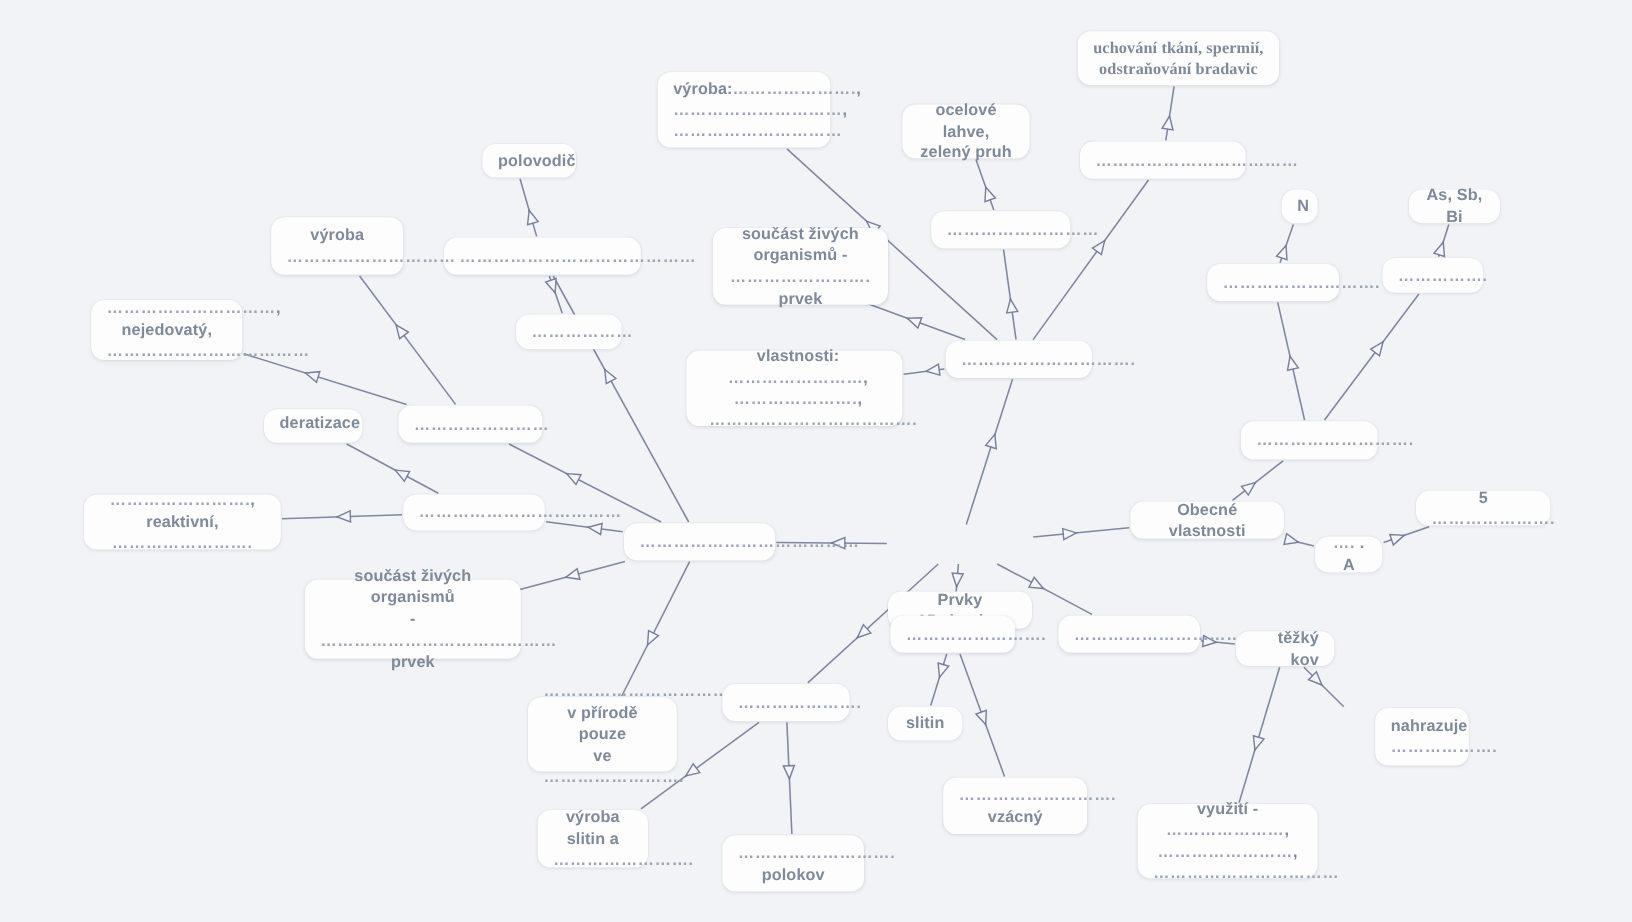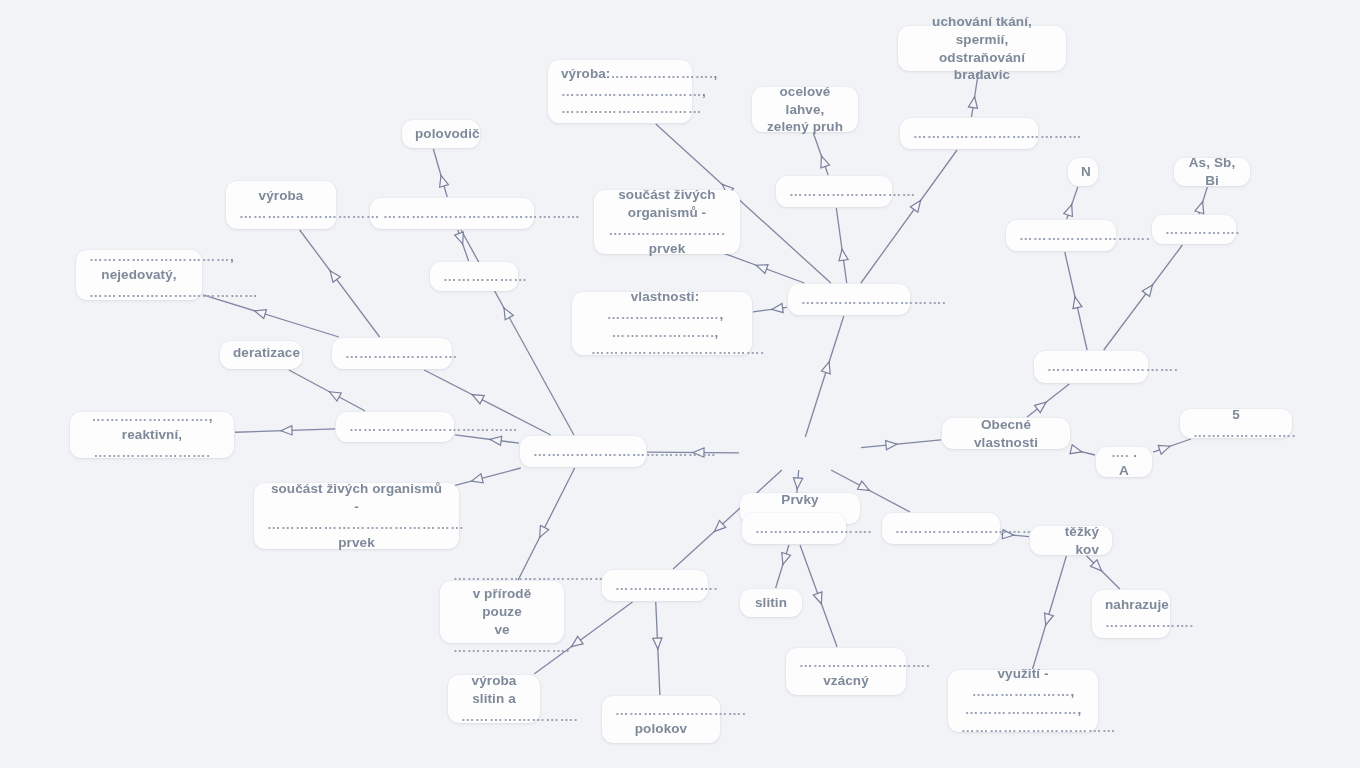--- a/index.html
+++ b/index.html
@@ -140,41 +140,41 @@
       <div class="node" style="left: 1034px; top: 351px; width: 114px; height: 32px;"><span class="txt"><span class="dots">……………………….</span></span></div>
       <div class="node" style="left: 1006px; top: 220px; width: 110px; height: 31px;"><span class="txt"><span class="dots">……………………….</span></span></div>
       <div class="node" style="left: 1068px; top: 158px; width: 30px; height: 28px;"><span class="txt">N</span></div>
       <div class="node" style="left: 1152px; top: 215px; width: 84px; height: 29px;"><span class="txt"><span class="dots">…………….</span></span></div>
       <div class="node" style="left: 1174px; top: 158px; width: 76px; height: 28px;"><span class="txt">As, Sb, Bi</span></div>
       <div class="node" style="left: 788px; top: 284px; width: 122px; height: 31px;"><span class="txt"><span class="dots">………………………….</span></span></div>
       <div class="node" style="left: 776px; top: 176px; width: 116px; height: 31px;"><span class="txt"><span class="dots">………………………</span></span></div>
       <div class="node" style="left: 752px; top: 87px; width: 106px; height: 45px;"><span class="txt">ocelové lahve,
 zelený pruh</span></div>
       <div class="node" style="left: 900px; top: 118px; width: 138px; height: 31px;"><span class="txt"><span class="dots">………………………………</span></span></div>
-      <div class="node" style="left: 898px; top: 26px; width: 168px; height: 45px;"><span class="txt">uchování tkání, spermií,
+      <div class="node" style="left: 898px; top: 26px; width: 168px; height: 45px; font-family: Liberation Serif, serif;"><span class="txt">uchování tkání, spermií,
 odstraňování bradavic</span></div>
       <div class="node" style="left: 572px; top: 292px; width: 180px; height: 63px; padding-left: 19px;"><span class="txt">vlastnosti: <span class="dots">……………………</span>,<br><span class="dots">………………….</span>,<br><span class="dots">……………………………….</span></span></div>
       <div class="node" style="left: 566px; top: 190px; width: 146px; height: 64px; margin-left: 28px;"><span class="txt">součást živých<br>organismů -<br><span class="dots">…………………….</span> prvek</span></div>
       <div class="node" style="left: 548px; top: 60px; width: 144px; height: 63px;"><span class="txt">výroba:<span class="dots">………………….</span>,<br><span class="dots">…………………………</span>,<br><span class="dots">…………………………</span></span></div>
       <div class="node" style="left: 370px; top: 198px; width: 164px; height: 31px;"><span class="txt"><span class="dots">……………………………………</span></span></div>
       <div class="node" style="left: 402px; top: 120px; width: 78px; height: 28px;"><span class="txt">polovodič</span></div>
       <div class="node" style="left: 430px; top: 262px; width: 88px; height: 29px;"><span class="txt"><span class="dots">………………</span></span></div>
       <div class="node" style="left: 332px; top: 338px; width: 120px; height: 31px;"><span class="txt"><span class="dots">……………………</span></span></div>
       <div class="node" style="left: 226px; top: 181px; width: 110px; height: 48px;"><span class="txt">výroba<br><span class="dots">…………………………</span></span></div>
       <div class="node" style="left: 76px; top: 250px; width: 126px; height: 50px;"><span class="txt"><span class="dots">…………………………</span>,<br>nejedovatý,<br><span class="dots">………………………………</span></span></div>
       <div class="node" style="left: 220px; top: 341px; width: 82px; height: 28px; align-items: flex-end;"><span class="txt">deratizace</span></div>
       <div class="node" style="left: 336px; top: 412px; width: 118px; height: 30px;"><span class="txt"><span class="dots">………………………………</span></span></div>
       <div class="node" style="left: 70px; top: 412px; width: 164px; height: 46px;"><span class="txt"><span class="dots">…………………….</span>,<br>reaktivní, <span class="dots">…………………….</span></span></div>
       <div class="node" style="left: 520px; top: 436px; width: 126px; height: 31px;"><span class="txt"><span class="dots">…………………………………</span></span></div>
-      <div class="node" style="left: 254px; top: 483px; width: 205px; height: 66px;"><span class="txt">součást živých organismů<br>- <span class="dots">……………………………………</span><br>prvek</span></div>
+      <div class="node" style="left: 254px; top: 483px; width: 180px; height: 66px;"><span class="txt">součást živých organismů<br>- <span class="dots">……………………………………</span><br>prvek</span></div>
       <div class="node" style="left: 440px; top: 581px; width: 124px; height: 62px;"><span class="txt"><span class="dots">………………………………</span>,<br>v přírodě pouze<br>ve <span class="dots">…………………….</span></span></div>
       <div class="node" style="left: 448px; top: 675px; width: 92px; height: 48px;"><span class="txt">výroba slitin a<br><span class="dots">…………………….</span></span></div>
       <div class="node" style="left: 602px; top: 570px; width: 106px; height: 31px;"><span class="txt"><span class="dots">………………….</span></span></div>
       <div class="node" style="left: 602px; top: 696px; width: 118px; height: 47px;"><span class="txt"><span class="dots">……………………….</span><br>polokov</span></div>
       <div class="node" style="left: 742px; top: 513px; width: 104px; height: 31px;"><span class="txt"><span class="dots">…………………….</span></span></div>
       <div class="node" style="left: 740px; top: 589px; width: 62px; height: 28px;"><span class="txt">slitin</span></div>
       <div class="node" style="left: 786px; top: 648px; width: 120px; height: 47px;"><span class="txt"><span class="dots">……………………….</span><br>vzácný</span></div>
       <div class="node" style="left: 882px; top: 513px; width: 118px; height: 31px;"><span class="txt"><span class="dots">……………………………</span></span></div>
       <div class="node" style="left: 1030px; top: 526px; width: 82px; height: 29px; text-align: right;"><span class="txt">těžký kov</span></div>
-      <div class="node" style="left: 1092px; top: 590px; width: 78px; height: 48px;"><span class="txt">nahrazuje<br><span class="dots">……………….</span></span></div>
+      <div class="node" style="left: 1146px; top: 590px; width: 78px; height: 48px;"><span class="txt">nahrazuje<br><span class="dots">……………….</span></span></div>
       <div class="node" style="left: 948px; top: 670px; width: 150px; height: 62px;"><span class="txt">využití - <span class="dots">…………………</span>,<br><span class="dots">……………………</span>,<br><span class="dots">……………………………</span></span></div>
     </div>
 </div>
 
 </body></html>

